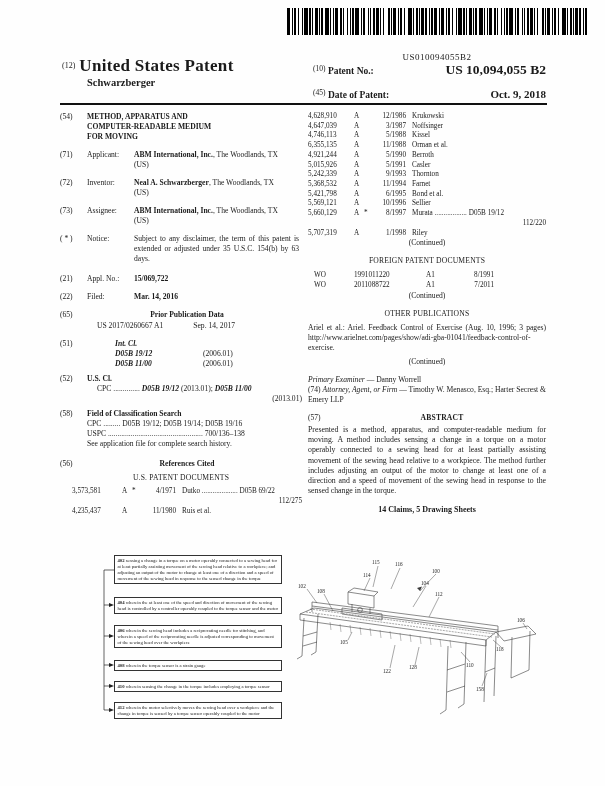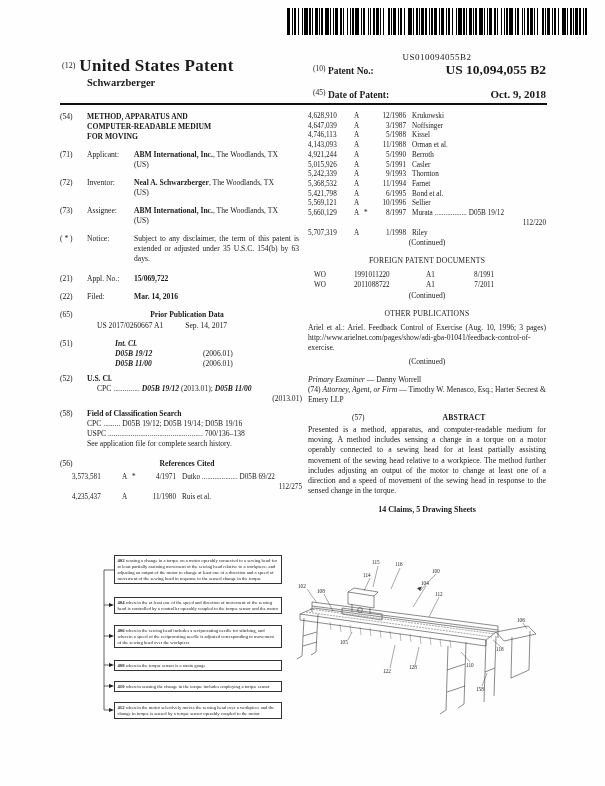--- a/index.html
+++ b/index.html
@@ -32,23 +32,23 @@
   .sec { display:grid; grid-template-columns:27px 1fr; margin-bottom:8px; }
   .sec3 { display:grid; grid-template-columns:27px 47px 1fr; margin-bottom:8px; }
   .b { font-weight:bold; }
   .bi { font-weight:bold; font-style:italic; }
   .it { font-style:italic; }
   .center { text-align:center; }
   .right { text-align:right; }
   .title-body { font-weight:bold; max-width:138px; }
   .val-body { max-width:152px; }
   .caps-head { letter-spacing:0.2px; }
-  .pub-line { display:flex; gap:22px; padding-left:10px; margin-top:1px; }
+  .pub-line { display:flex; gap:30px; padding-left:10px; margin-top:1px; }
   .intcl-row { display:grid; grid-template-columns:88px 1fr; }
-  .mb2 { margin-bottom:2px;margin-left:44px; } .mb4 { margin-bottom:4px; } .mb8 { margin-bottom:8px; }
+  .mb2 { margin-bottom:2px; } .mb4 { margin-bottom:4px; } .mb8 { margin-bottom:8px; }
   
   .prow { display:grid; grid-template-columns:46px 10px 8px 40px 1fr; font-size:7.2px; line-height:1.35; }
   .prow-left { display:grid; grid-template-columns:50px 10px 8px 42px 1fr; font-size:7.2px; line-height:1.35; padding-left:12px; }
   .c-no { text-align:left; white-space:nowrap; }
   .c-date { text-align:right; padding-right:6px; white-space:nowrap; }
   .c-name { white-space:nowrap; overflow:hidden; }
   .c-cls2 { grid-column:1 / -1; text-align:right; }
   .frow { display:grid; grid-template-columns:40px 72px 22px 46px; font-size:7.2px; line-height:1.4; padding-left:6px; }
   .hang { padding-left:10px; }
   
@@ -182,20 +182,21 @@
         <div>CPC ......... D05B 19/12; D05B 19/14; D05B 19/16</div>
         <div>USPC .................................................. 700/136–138</div>
         <div>See application file for complete search history.</div>
       </div>
     </div>
 
     <div class="sec" style="margin-bottom:4px;">
       <span>(56)</span>
       <div class="b center" style="max-width:200px;">References Cited</div>
     </div>
+    <div class="center caps-head mb4">U.S. PATENT DOCUMENTS</div>
 
     <div>
 
         <div class="prow-left">
           <span class="c-no">3,573,581</span>
           <span>A</span>
           <span>*</span>
           <span class="c-date">4/1971</span>
           <span class="c-name"><span>Dutko</span><span> ....................</span><span> D05B 69/22</span></span>
           <span class="c-cls2">112/275</span>
@@ -237,21 +238,21 @@
         <div class="prow">
           <span class="c-no">4,746,113</span>
           <span>A</span>
           <span></span>
           <span class="c-date">5/1988</span>
           <span class="c-name"><span>Kissel</span><span></span><span></span></span>
           <span class="c-cls2"></span>
         </div>
 
         <div class="prow">
-          <span class="c-no">4,143,093</span>
+          <span class="c-no">6,355,135</span>
           <span>A</span>
           <span></span>
           <span class="c-date">11/1988</span>
           <span class="c-name"><span>Orman et al.</span><span></span><span></span></span>
           <span class="c-cls2"></span>
         </div>
 
         <div class="prow">
           <span class="c-no">4,921,244</span>
           <span>A</span>

